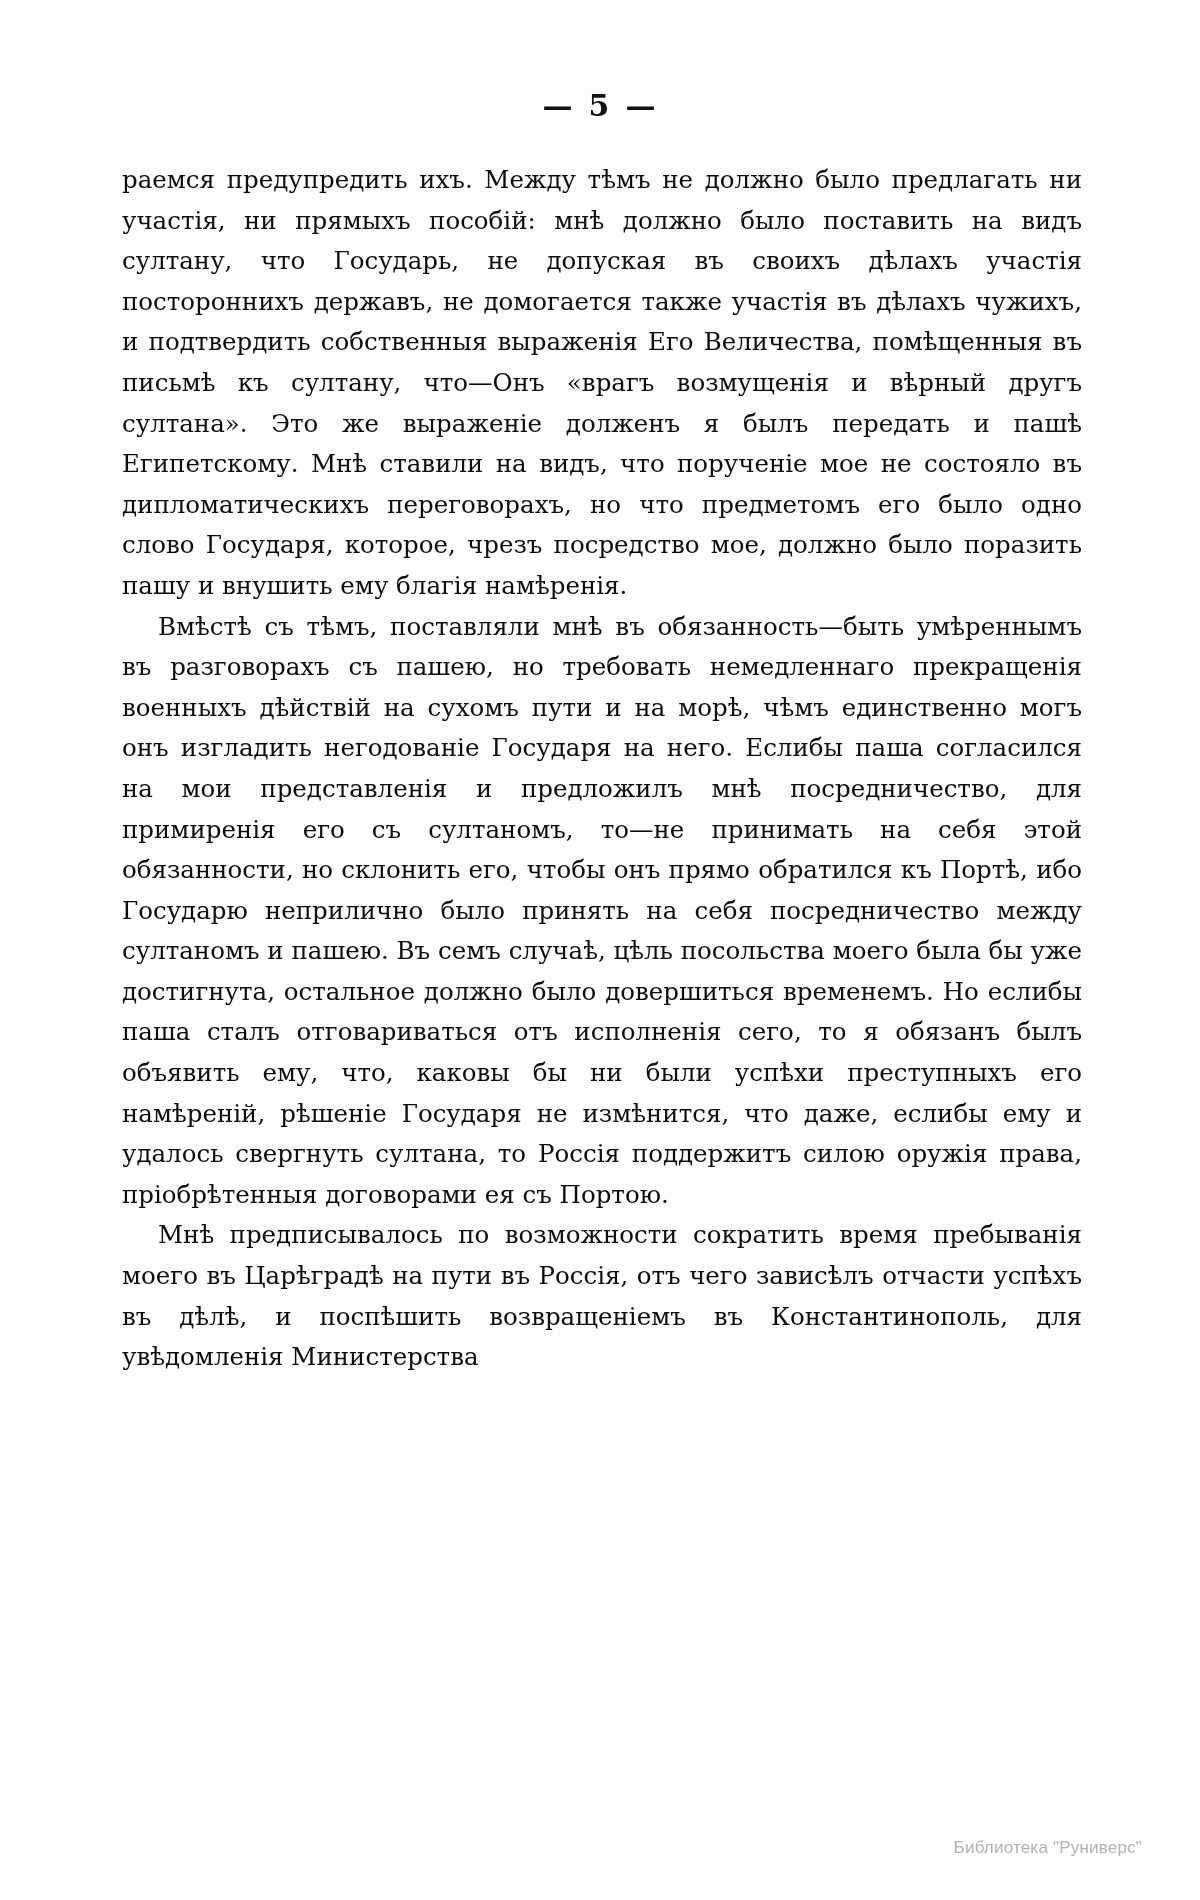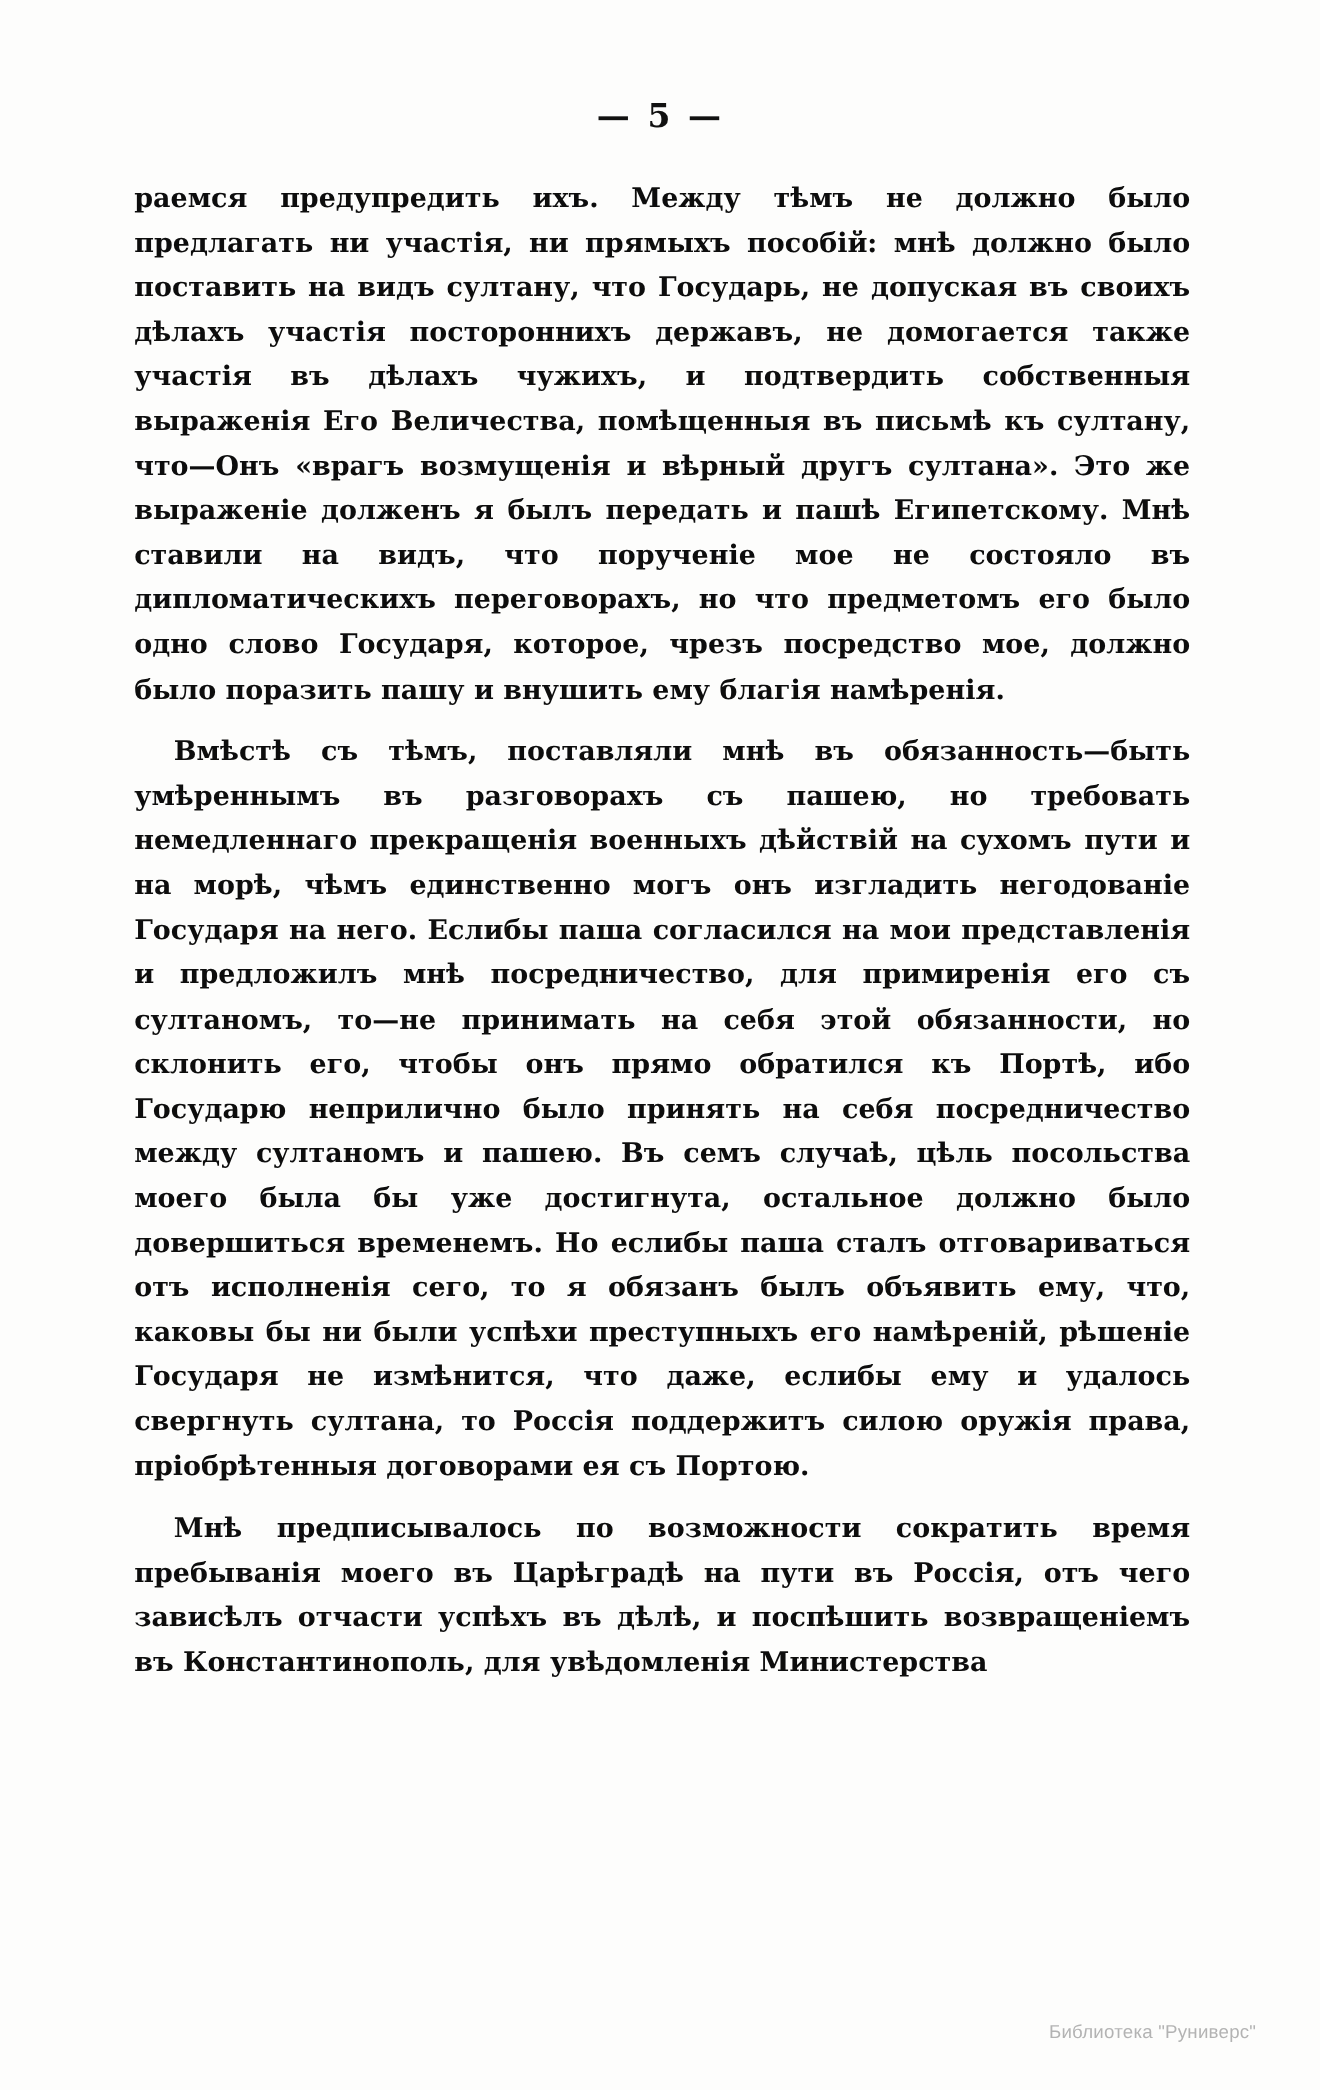--- a/index.html
+++ b/index.html
@@ -33,30 +33,30 @@
     font-weight: 700;
   }
   .body-text {
     position: absolute;
     top: 160px;
     left: 122px;
     width: 960px;
     color: #0d0d0d;
     font-family: "DejaVu Serif", "Liberation Serif", serif;
     font-size: 24.5px;
-    font-weight: 700;
+    font-weight: 400;
     line-height: 40.6px;
     text-align: justify;
     text-justify: inter-word;
   }
   .body-text p {
     margin: 0 0 0 0;
   }
   .body-text p + p {
-    margin-top: 16px;
+    margin-top: 0px;
   }
   .body-text p.indent {
     text-indent: 36px;
   }
   .watermark {
     position: absolute;
     right: 58px;
     bottom: 42px;
     font-family: "Liberation Sans", sans-serif;
     font-size: 17px;

